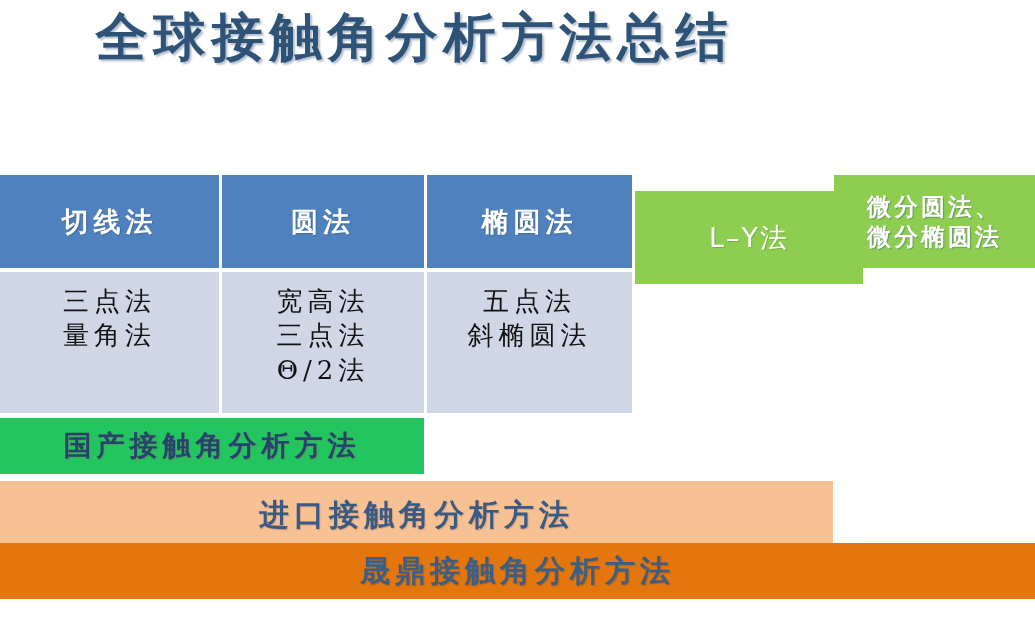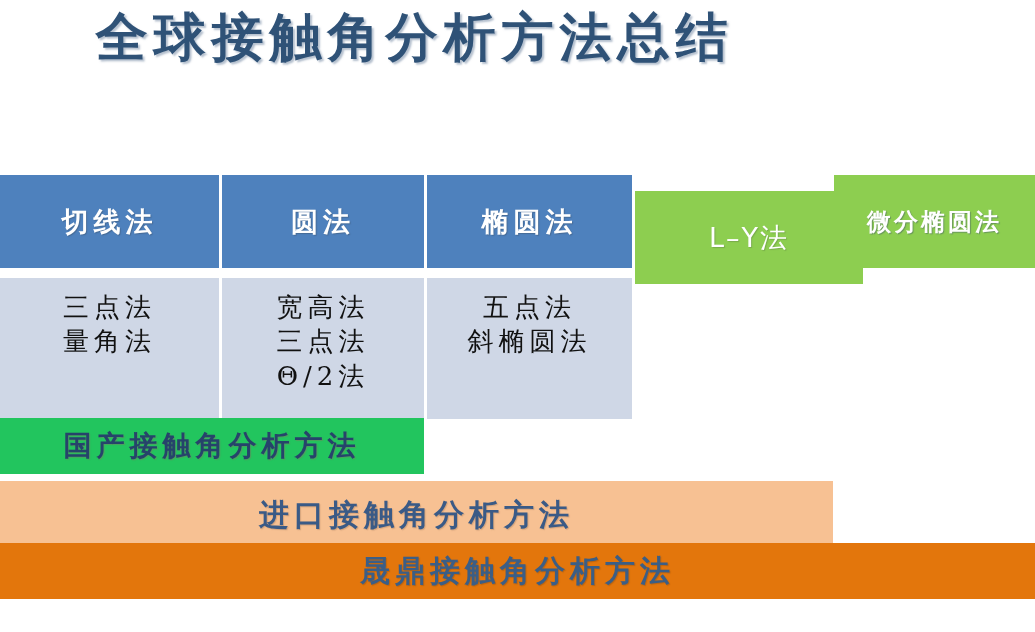--- a/index.html
+++ b/index.html
@@ -72,21 +72,20 @@
     position: absolute;
     top: 97px;
     height: 141px;
     background: #CFD7E6;
     display: flex;
     flex-direction: column;
     align-items: center;
     justify-content: flex-start;
     padding-top: 12px;
     box-sizing: border-box;
-    margin-top: 6px;
   }
   .body-cell .m-line {
     font-family: "DejaVu Serif", "Liberation Serif", serif;
     font-size: 26px;
     color: #111111;
     letter-spacing: 5px;
     line-height: 1.32;
     text-align: center;
     white-space: nowrap;
   }
@@ -142,20 +141,21 @@
   <div class="hdr-cell blue c1">切线法</div>
 
   <div class="hdr-cell blue c2">圆法</div>
 
   <div class="hdr-cell blue c3">椭圆法</div>
 
   <div class="hdr-cell green sans c4">L–Y法</div>
 
   <div class="hdr-cell green two-line c5">
     <div>
+      <div>微分圆法、</div>
       <div>微分椭圆法</div>
     </div>
   </div>
 
   <div class="body-cell c1">
     <div class="m-line">三点法</div>
     <div class="m-line">量角法</div>
   </div>
 
   <div class="body-cell c2">

